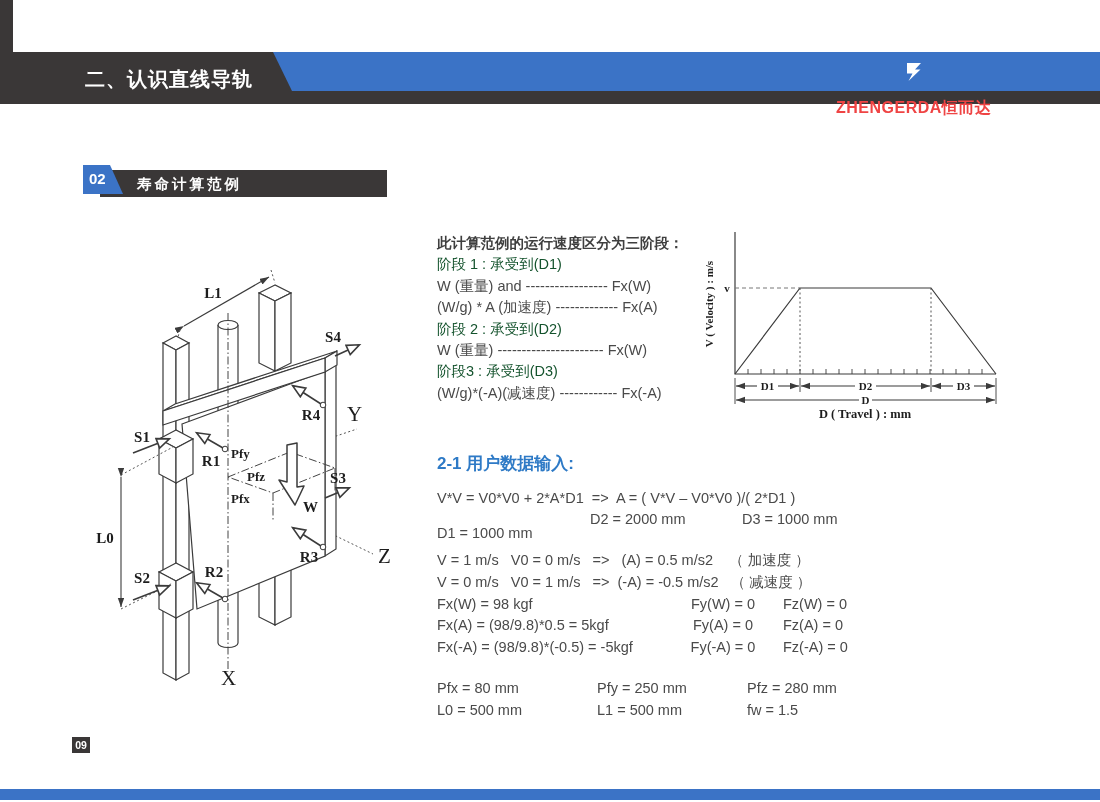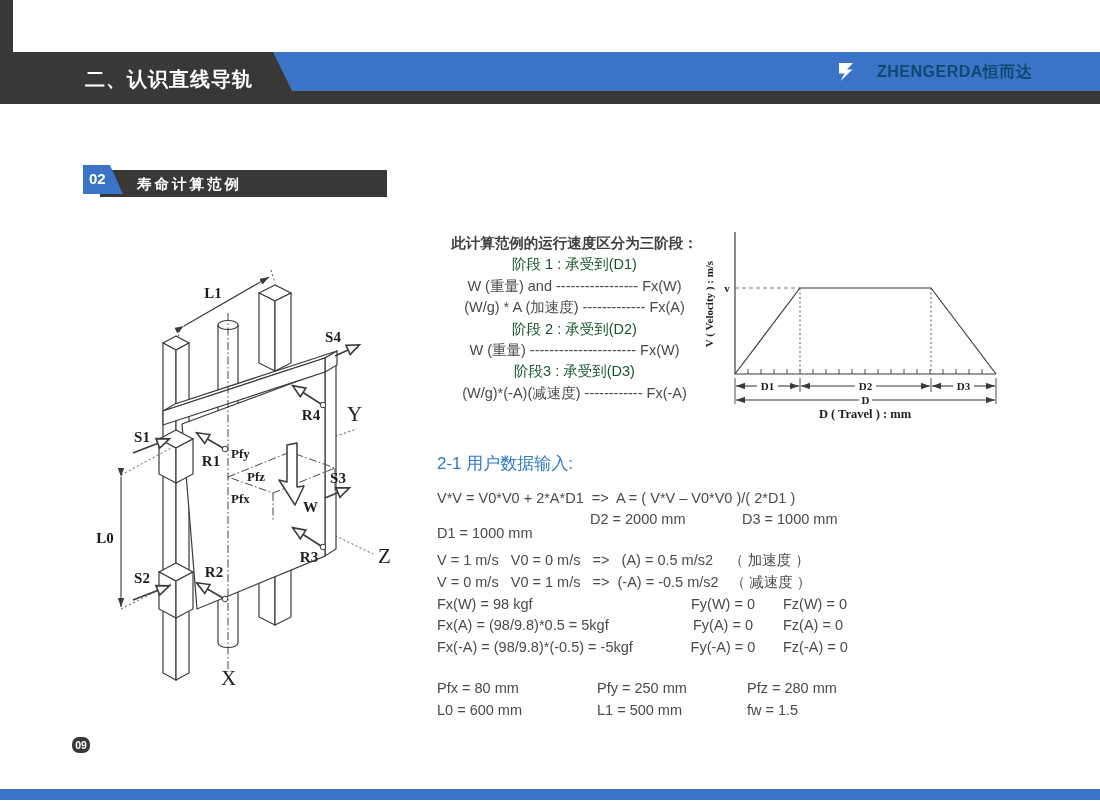--- a/index.html
+++ b/index.html
@@ -4,35 +4,35 @@
 <style>
   html,body{margin:0;padding:0;background:#fff;}
   #page{position:relative;width:1100px;height:802px;background:#fff;overflow:hidden;
         font-family:"Liberation Sans",sans-serif;}
   
   .corner-strip{position:absolute;left:0;top:0;width:13px;height:52px;background:#3a3737;}
   .header-bar{position:absolute;left:0;top:52px;width:1100px;height:52px;background:#3a3737;}
   .header-title{position:absolute;left:85px;top:66px;color:#fff;font-size:20px;font-weight:bold;letter-spacing:1px;}
   .header-blue{position:absolute;left:273px;top:52px;width:827px;height:39px;background:#3b73c6;
                clip-path:polygon(0 0,100% 0,100% 100%,19px 100%);}
-  .brand{position:absolute;left:836px;top:61px;display:flex;align-items:center;gap:21px;color:#0c4a6e;}
+  .brand{position:absolute;left:836px;top:61px;display:flex;align-items:center;gap:15px;color:#ef4444;flex-direction:column;}
   .brand-text{font-size:16px;font-weight:bold;letter-spacing:.5px;}
   
   .sec-dark{position:absolute;left:100px;top:170px;width:287px;height:27px;background:#3a3737;}
   .sec-blue{position:absolute;left:83px;top:165px;width:40px;height:29px;background:#3b73c6;
             clip-path:polygon(0 0,27px 0,100% 100%,0 100%);}
   .sec-num{position:absolute;left:89px;top:170px;color:#fff;font-size:15px;font-weight:bold;}
   .sec-title{position:absolute;left:137px;top:175px;color:#fff;font-size:14.5px;font-weight:bold;letter-spacing:3px;}
   
   .stages{position:absolute;left:437px;top:233px;width:275px;font-size:14.5px;line-height:21.4px;color:#4a4a4a;}
-  .stages p{margin:0;white-space:pre;text-align:center;}
+  .stages p{margin:0;white-space:pre;}
   .st-intro{font-weight:bold;color:#3f3f3f;}
   .st-stage{color:#14532d;}
   
-  .calc-head{position:absolute;left:437px;top:452px;color:#2e7ac6;font-size:17px;font-weight:normal;}
+  .calc-head{position:absolute;left:437px;top:452px;color:#2e7ac6;font-size:17px;font-weight:bold;}
   .calc{position:absolute;left:437px;top:487px;width:440px;font-size:14.5px;color:#4a4a4a;}
   .calc .row{display:flex;height:21.5px;align-items:center;white-space:pre;}
   .gap{height:20px;}
   .c-d1{width:153px;margin-top:28px;}.c-d2{width:152px;}
   .c-f1{width:226px;}.c-f2{width:120px;text-align:center;}
   .c-p1{width:160px;}.c-p2{width:150px;}
   
   .mach{position:absolute;left:85px;top:225px;}
   .vchart{position:absolute;left:700px;top:226px;}
   text{user-select:none;}
@@ -42,21 +42,21 @@
   .clab{font:bold 11px "Liberation Serif",serif;fill:#1d1d1d;}
   .ctitle{font:bold 12.5px "Liberation Serif",serif;fill:#1d1d1d;}
   .ln{stroke:#3b3b3b;stroke-width:1.2;fill:none;}
   .shape{stroke:#3b3b3b;stroke-width:1.2;fill:#fff;}
   .dot{stroke:#555;stroke-width:1;fill:none;stroke-dasharray:2,2.5;}
   .ddot{stroke:#444;stroke-width:1;fill:none;stroke-dasharray:8,2.5,1.5,2.5;}
   .force{stroke:#3b3b3b;stroke-width:1.6;fill:none;}
   .dim{stroke:#3b3b3b;stroke-width:1.1;fill:none;}
   
   .pageno{position:absolute;left:72px;top:737px;width:18px;height:16px;background:#3a3737;color:#fff;
-          font-size:10.5px;font-weight:bold;display:flex;align-items:center;justify-content:center;border-radius:7px;}
+          font-size:10.5px;font-weight:bold;display:flex;align-items:center;justify-content:center;}
   .foot-bar{position:absolute;left:0;top:789px;width:1100px;height:11px;background:#3b73c6;}
 </style>
 </head>
 <body>
 
 <div id="page">
 
   <div class="corner-strip"></div>
   <div class="header-bar"></div>
   <div class="header-blue"></div>
@@ -261,21 +261,21 @@
       <span class="c-f2">Fy(-A) = 0</span>
       <span>Fz(-A) = 0</span>
     </div>
     <div class="gap"></div>
     <div class="row">
       <span class="c-p1">Pfx = 80 mm</span>
       <span class="c-p2">Pfy = 250 mm</span>
       <span>Pfz = 280 mm</span>
     </div>
     <div class="row">
-      <span class="c-p1">L0 = 600 mm</span>
+      <span class="c-p1">L0 = 500 mm</span>
       <span class="c-p2">L1 = 500 mm</span>
       <span>fw = 1.5</span>
     </div>
   </div>
 
   <div class="pageno">09</div>
   <div class="foot-bar"></div>
 </div>
 
 </body></html>

